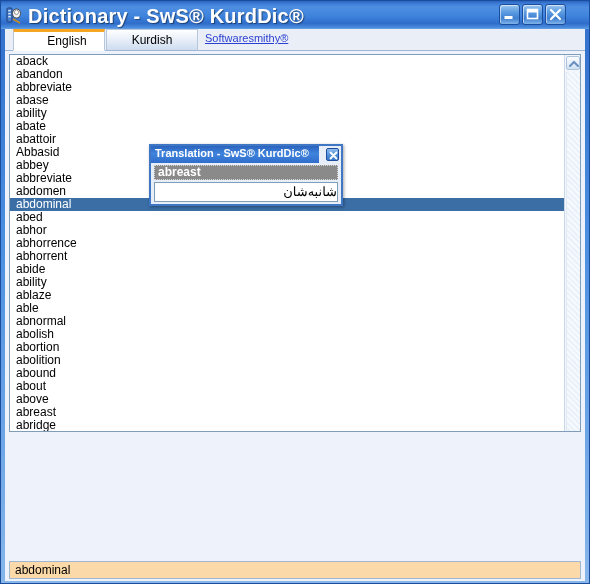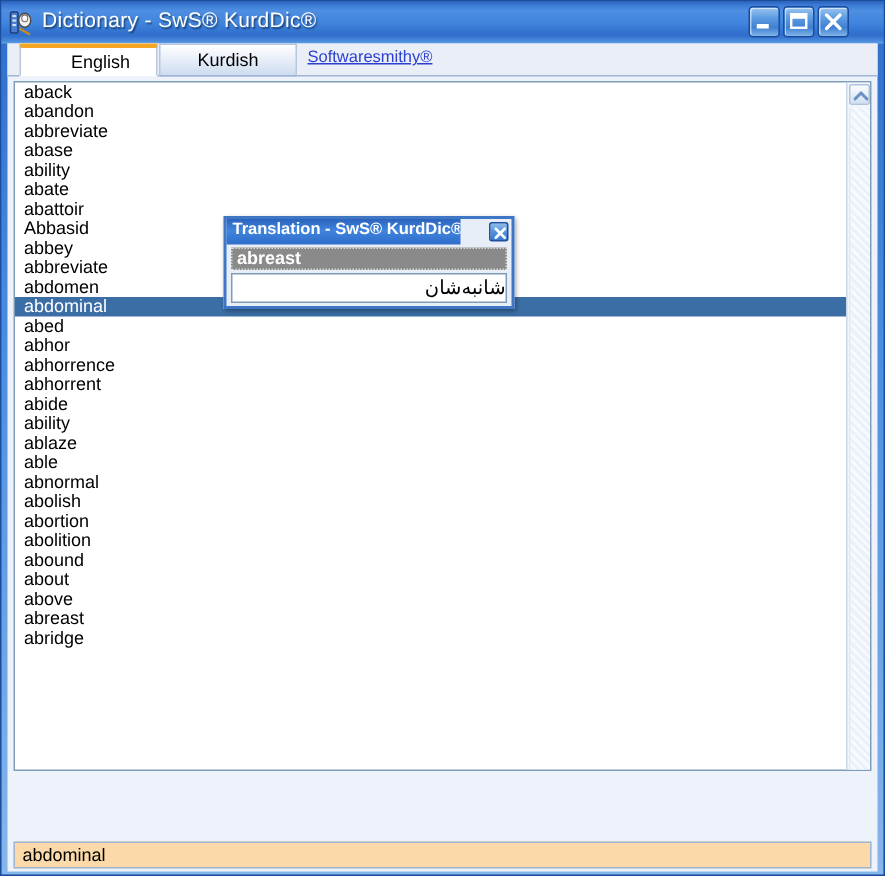--- a/index.html
+++ b/index.html
@@ -30,21 +30,21 @@
         #2b63bd 0%, #3b7ad4 8%, #4e8ee2 22%,
         #3f84dd 52%, #2f6dcb 80%, #4b8ddd 95%, #6aa4e6 100%);
     overflow: hidden;
   }
   #title-icon {
     position: absolute; left: 5px; top: 5px;
     width: 18px; height: 18px;
   }
   #title-text {
     position: absolute; left: 27px; top: 4px;
-    font-size: 14px; font-weight: normal;
+    font-size: 20px; font-weight: bold;
     color: #ffffff;
     text-shadow: 1px 1px 1px rgba(0,0,0,0.45);
     white-space: nowrap;
     letter-spacing: 0.2px;
   }
   .win-btn {
     position: absolute; top: 3px;
     width: 21px; height: 21px;
     border: 1px solid #1a4d9e;
     border-radius: 3px;
@@ -124,21 +124,21 @@
     color: #2b3fd0;
     text-decoration: underline;
     cursor: default;
     white-space: nowrap;
   }
 
   
   #list-panel {
     position: absolute;
     left: 4px; top: 25px;
-    width: 572px; height: 460px;
+    width: 572px; height: 378px;
     background: #ffffff;
     border: 1px solid #7f9db9;
     overflow: hidden;
   }
   #word-list {
     position: absolute;
     left: 0; top: 0;
     width: 554px; height: 502px;
     overflow: hidden;
   }
@@ -206,21 +206,21 @@
     left: 144px; top: 115px;
     width: 194px; height: 62px;
     background: #e8eef8;
     border: 2px solid #3f77c4;
     box-shadow: 1px 1px 3px rgba(0,0,0,0.35);
     z-index: 50;
   }
   #popup-title-bar {
     position: absolute;
     left: 0; top: 0;
-    width: 156px; height: 17px;
+    width: 168px; height: 17px;
     background: linear-gradient(to bottom, #2b63bd 0%, #3f84dd 45%, #2f6dcb 100%);
     overflow: hidden;
   }
   #popup-title-text {
     position: absolute; left: 4px; top: 1px;
     font-size: 11px; font-weight: bold;
     color: #ffffff;
     white-space: nowrap;
   }
   #popup-close {

